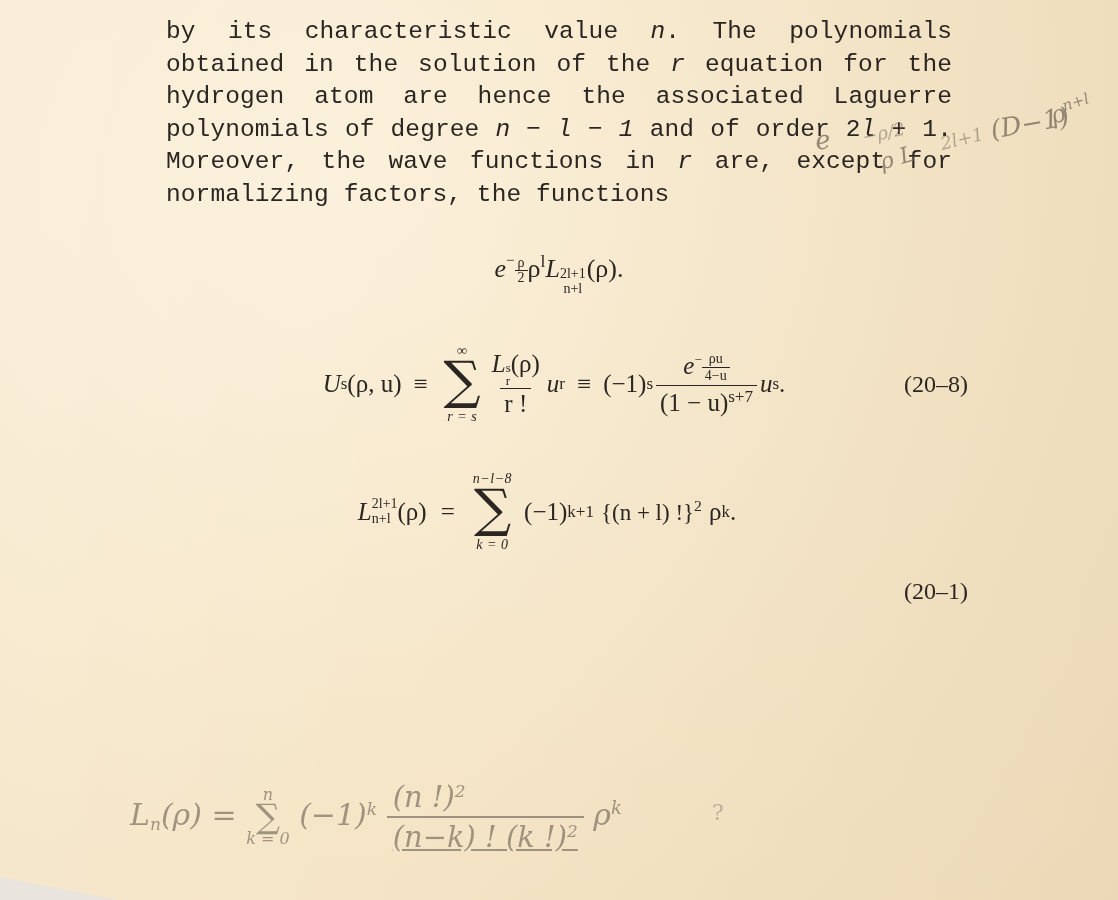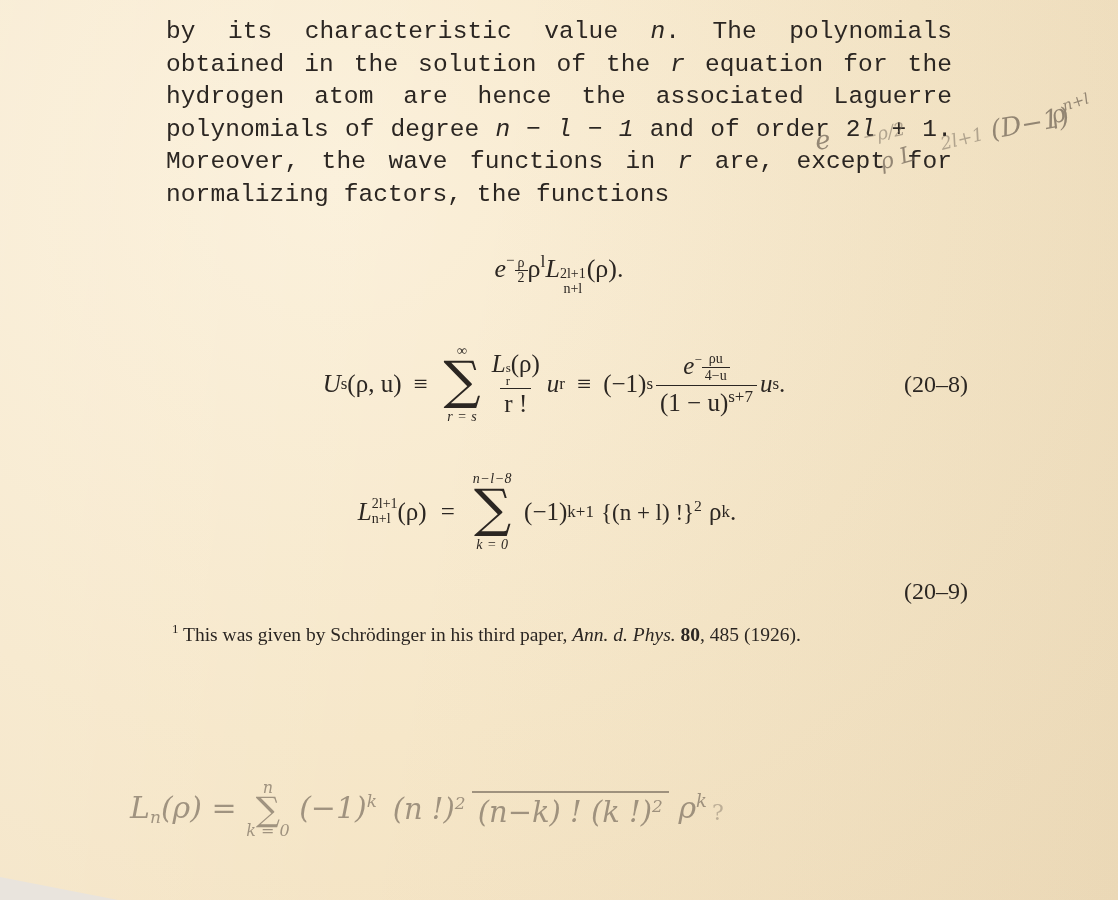--- a/index.html
+++ b/index.html
@@ -179,27 +179,26 @@
     display: inline-flex;
     flex-direction: column;
     align-items: center;
     font-size: 16px;
     vertical-align: middle;
     line-height: 1;
   }
   .hw-bottom .hsum .g { font-size: 34px; line-height: 0.8; }
   .hw-bottom .hfrac {
     display: inline-flex;
-    flex-direction: row;
-    align-items: center;
+    flex-direction: column;
     vertical-align: middle;
     font-size: 29px;
   }
   .hw-bottom .hfrac .n { padding: 0 6px 2px; }
-  .hw-bottom .hfrac .d { border-top: 2px solid #6c6053; padding: 2px 6px 0; }
+  .hw-bottom .hfrac .d { border-top: 2px solid #6c6053; padding: 2px 6px 0; text-decoration: underline; }
   .qmark {
     position: absolute;
     left: 712px;
     top: 800px;
     font-size: 22px;
     color: #8a7e6e;
     opacity: 0.5;
     z-index: 4;
     font-family: "DejaVu Serif", serif;
   }
@@ -291,25 +290,24 @@
         <span class="sup">k+1</span>
       <span class="frac" style="font-size:23px">
         <span class="num"><span>{(n + l) !}</span><span class="sup">2</span></span>
       </span>
       <span>ρ</span>
         <span class="sup">k</span>
         <span>.</span>
     </span>
   </div>
 
-  <div style="text-align:right;font-size:24px;margin-top:26px">(20–9)</div>
+  <div style="text-align:right;font-size:24px;margin-top:26px">(20–1)</div>
 
   <div class="footnote-rulearea"></div>
 
-  <p class="footnote" style="text-indent:22px"><span class="fn-mark">1</span><span> This was given by Schrödinger in his third paper, </span><i>Ann. d. Phys.</i> <b>80</b><span>, 485 (1926).</span></p>
 
 </div>
 
 <div class="hand hw1"><span>e</span></div>
 <div class="hand hw2"><span>ρ L</span></div>
 <div class="hand light" style="left:862px;top:122px;font-size:18px;transform:rotate(-12deg);font-style:italic;"><span>−ρ/2</span></div>
 <div class="hand light" style="left:940px;top:128px;font-size:18px;transform:rotate(-14deg);font-style:italic;"><span>2l+1</span></div>
 <div class="hand hw3"><span>(D−1)</span></div>
 <div class="hand hw4"><span>ρ</span><span style="font-size:15px;vertical-align:0.6em">n+l</span></div>
 

